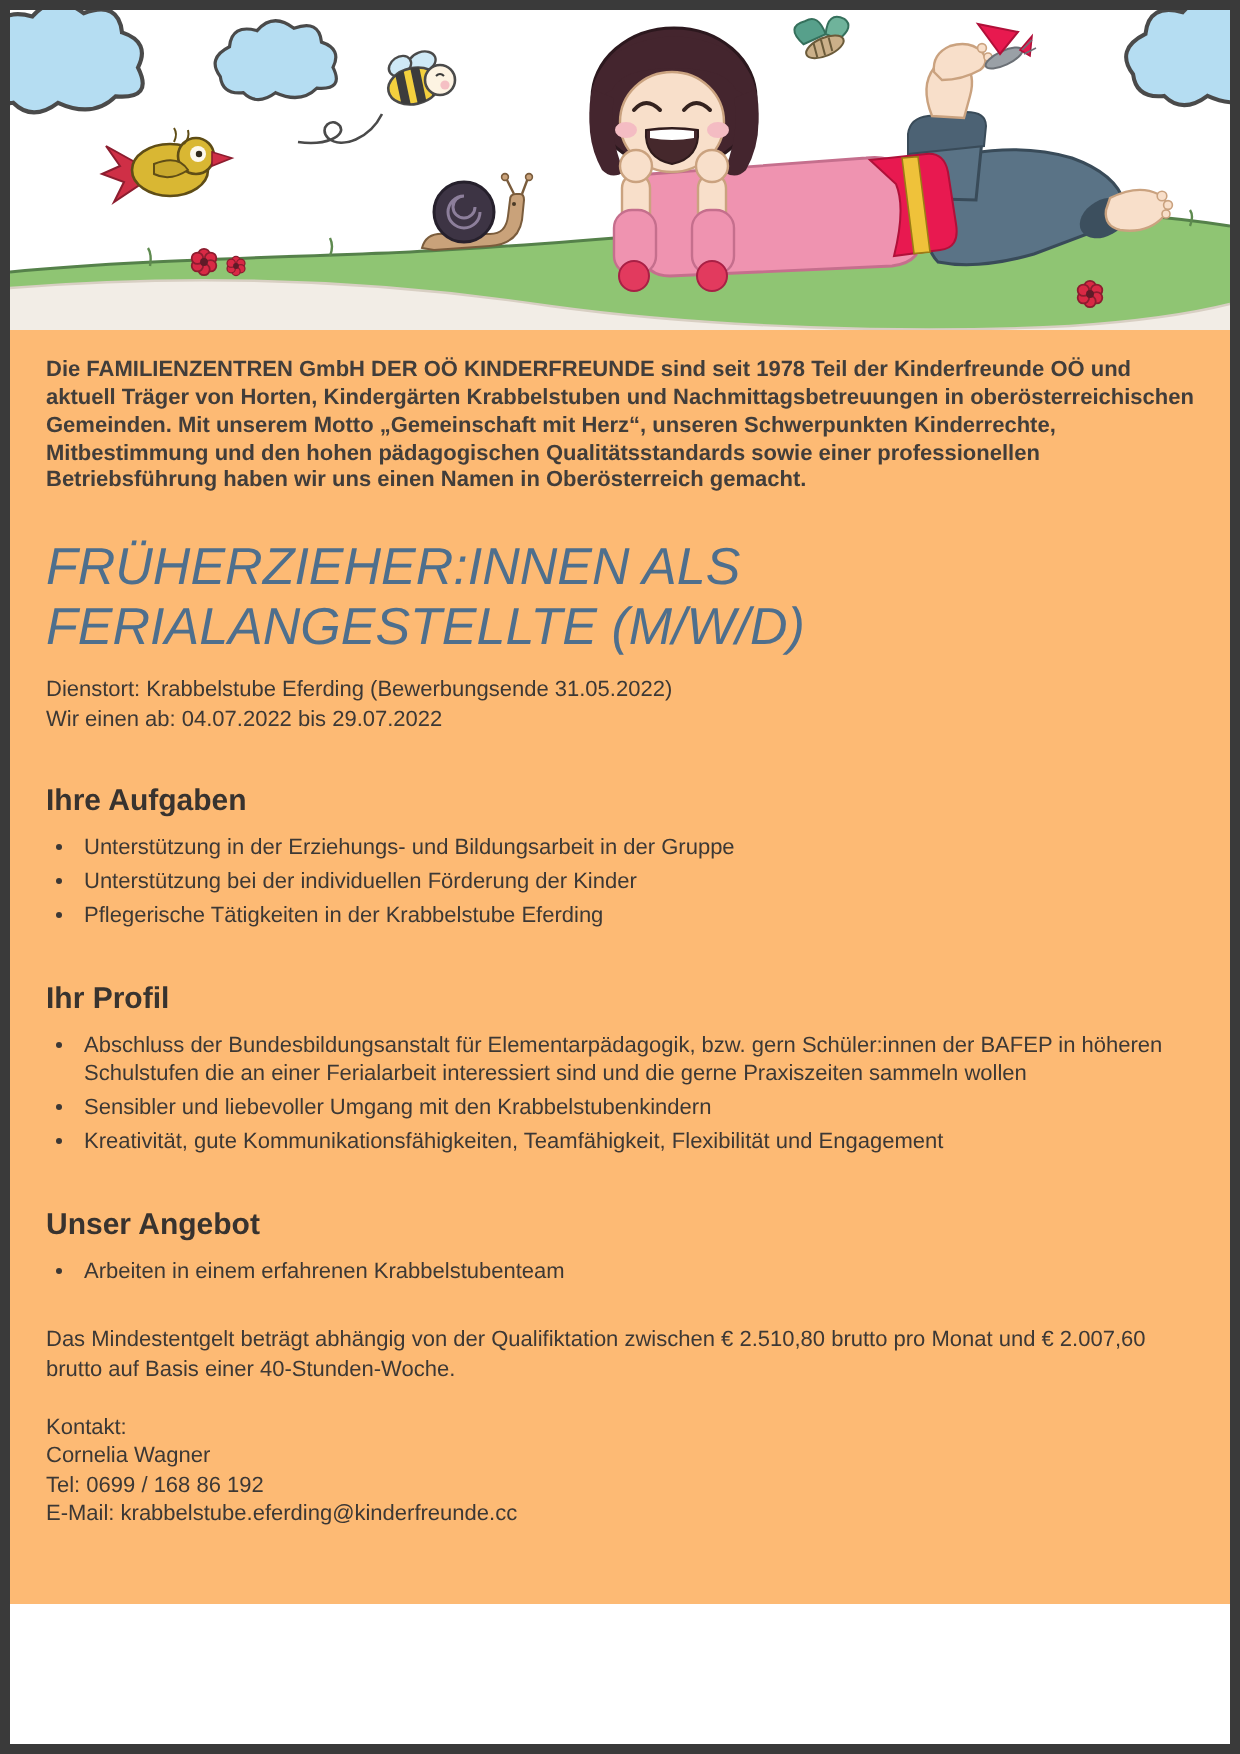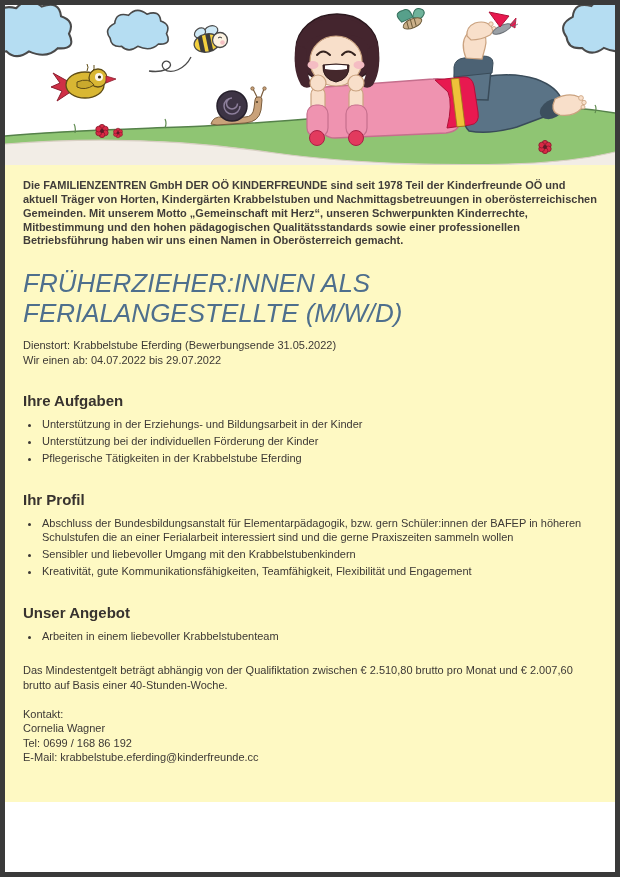--- a/index.html
+++ b/index.html
@@ -4,21 +4,21 @@
 <style>
   html,body{margin:0;padding:0;background:#ffffff;}
   .frame{
     width:620px;height:877px;box-sizing:border-box;
     border:5px solid #3a3a3a;background:#ffffff;
     display:flex;flex-direction:column;overflow:hidden;
     font-family:"Liberation Sans",sans-serif;color:#3c3835;
   }
   .illustration{flex:none;height:160px;background:#ffffff;overflow:hidden;}
   .illustration svg{display:block;}
-  .card{flex:1;background:#fef9c3;padding:0 18px;box-sizing:border-box;overflow:hidden;}
+  .card{flex:1;background:#fdba74;padding:0 18px;box-sizing:border-box;overflow:hidden;}
   .footer{flex:none;height:70px;background:#ffffff;}
 
   .intro{margin:14px 0 0;font-size:11px;line-height:1.26;font-weight:bold;color:#413d3a;}
   .title{margin:21px 0 0;font-size:26px;line-height:1.13;font-weight:400;color:#4e6f8d;font-style:italic;}
   .hours{margin:13px 0 0;font-size:15px;font-weight:bold;color:#38332f;}
   .meta{margin:10px 0 0;font-size:11px;line-height:1.32;}
   .meta p{margin:0;}
   .meta strong{font-weight:normal;}
   .section-title{margin:25px 0 0;font-size:15px;font-weight:bold;color:#38332f;}
   ul.bullets{margin:8px 0 0;padding-left:18px;font-size:11px;line-height:1.35;}
@@ -178,35 +178,35 @@
     <h1 class="title">FRÜHERZIEHER:INNEN ALS FERIALANGESTELLTE (M/W/D)</h1>
 
 
     <div class="meta">
       <p><strong>Dienstort:</strong> <span>Krabbelstube Eferding (Bewerbungsende 31.05.2022)</span></p>
       <p><strong>Wir einen ab:</strong> <span>04.07.2022 bis 29.07.2022</span></p>
     </div>
 
     <h3 class="section-title">Ihre Aufgaben</h3>
     <ul class="bullets">
-      <li>Unterstützung in der Erziehungs- und Bildungsarbeit in der Kinder</li>
+      <li>Unterstützung in der Erziehungs- und Bildungsarbeit in der Gruppe</li>
       <li>Unterstützung bei der individuellen Förderung der Kinder</li>
       <li>Pflegerische Tätigkeiten in der Krabbelstube Eferding</li>
     </ul>
 
     <h3 class="section-title">Ihr Profil</h3>
     <ul class="bullets">
       <li>Abschluss der Bundesbildungsanstalt für Elementarpädagogik, bzw. gern Schüler:innen der BAFEP in höheren Schulstufen die an einer Ferialarbeit interessiert sind und die gerne Praxiszeiten sammeln wollen</li>
       <li>Sensibler und liebevoller Umgang mit den Krabbelstubenkindern</li>
       <li>Kreativität, gute Kommunikationsfähigkeiten, Teamfähigkeit, Flexibilität und Engagement</li>
     </ul>
 
     <h3 class="section-title">Unser Angebot</h3>
     <ul class="bullets">
-      <li>Arbeiten in einem liebevoller Krabbelstubenteam</li>
+      <li>Arbeiten in einem erfahrenen Krabbelstubenteam</li>
     </ul>
 
     <p class="salary">Das Mindestentgelt beträgt abhängig von der Qualifiktation zwischen € 2.510,80 brutto pro Monat und € 2.007,60 brutto auf Basis einer 40-Stunden-Woche.</p>
 
     <div class="contact">
       <p>Kontakt:</p>
       <p>Cornelia Wagner</p>
       <p>Tel: 0699 / 168 86 192</p>
       <p>E-Mail: krabbelstube.eferding@kinderfreunde.cc</p>
     </div>

